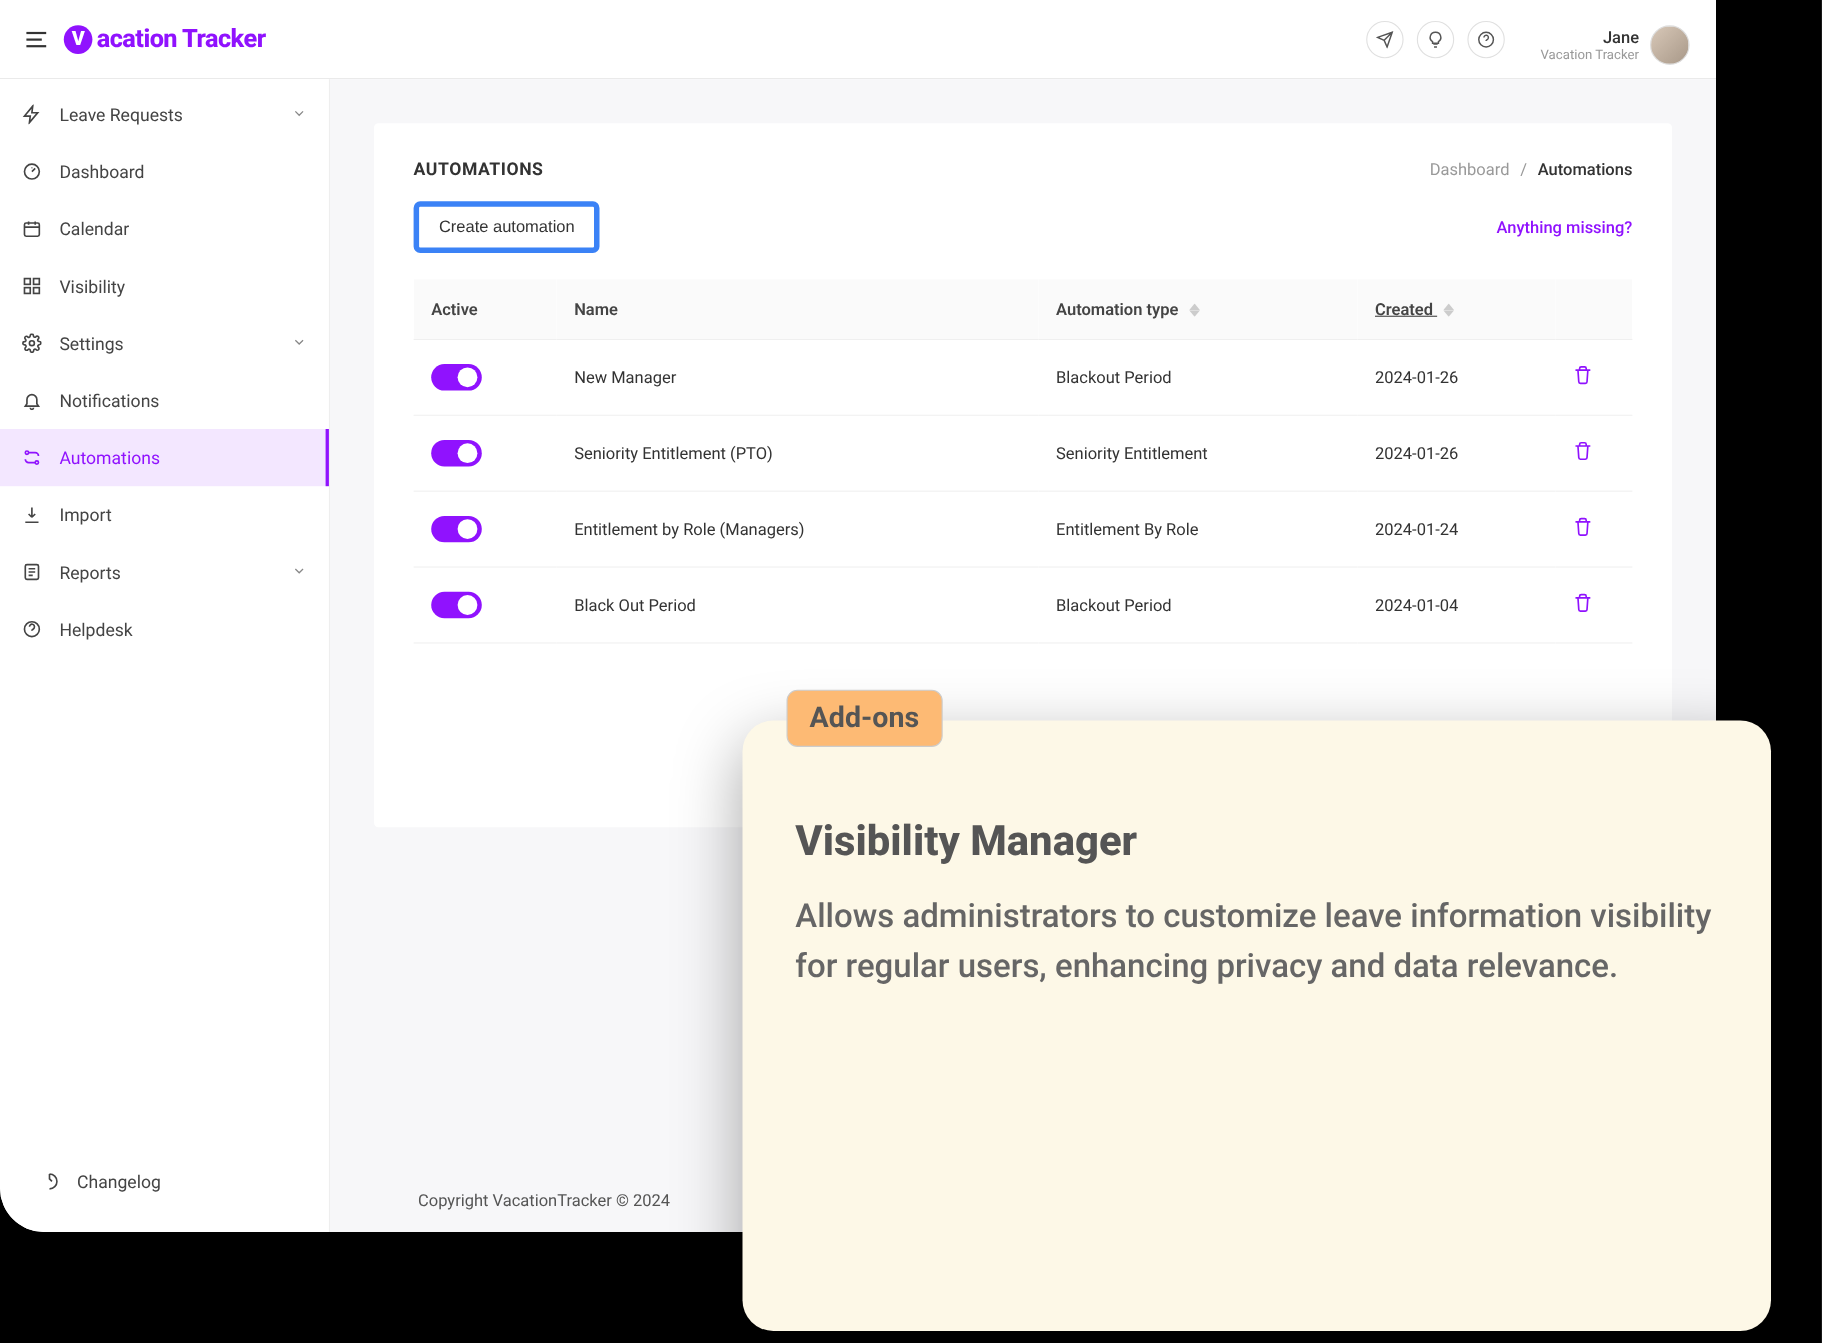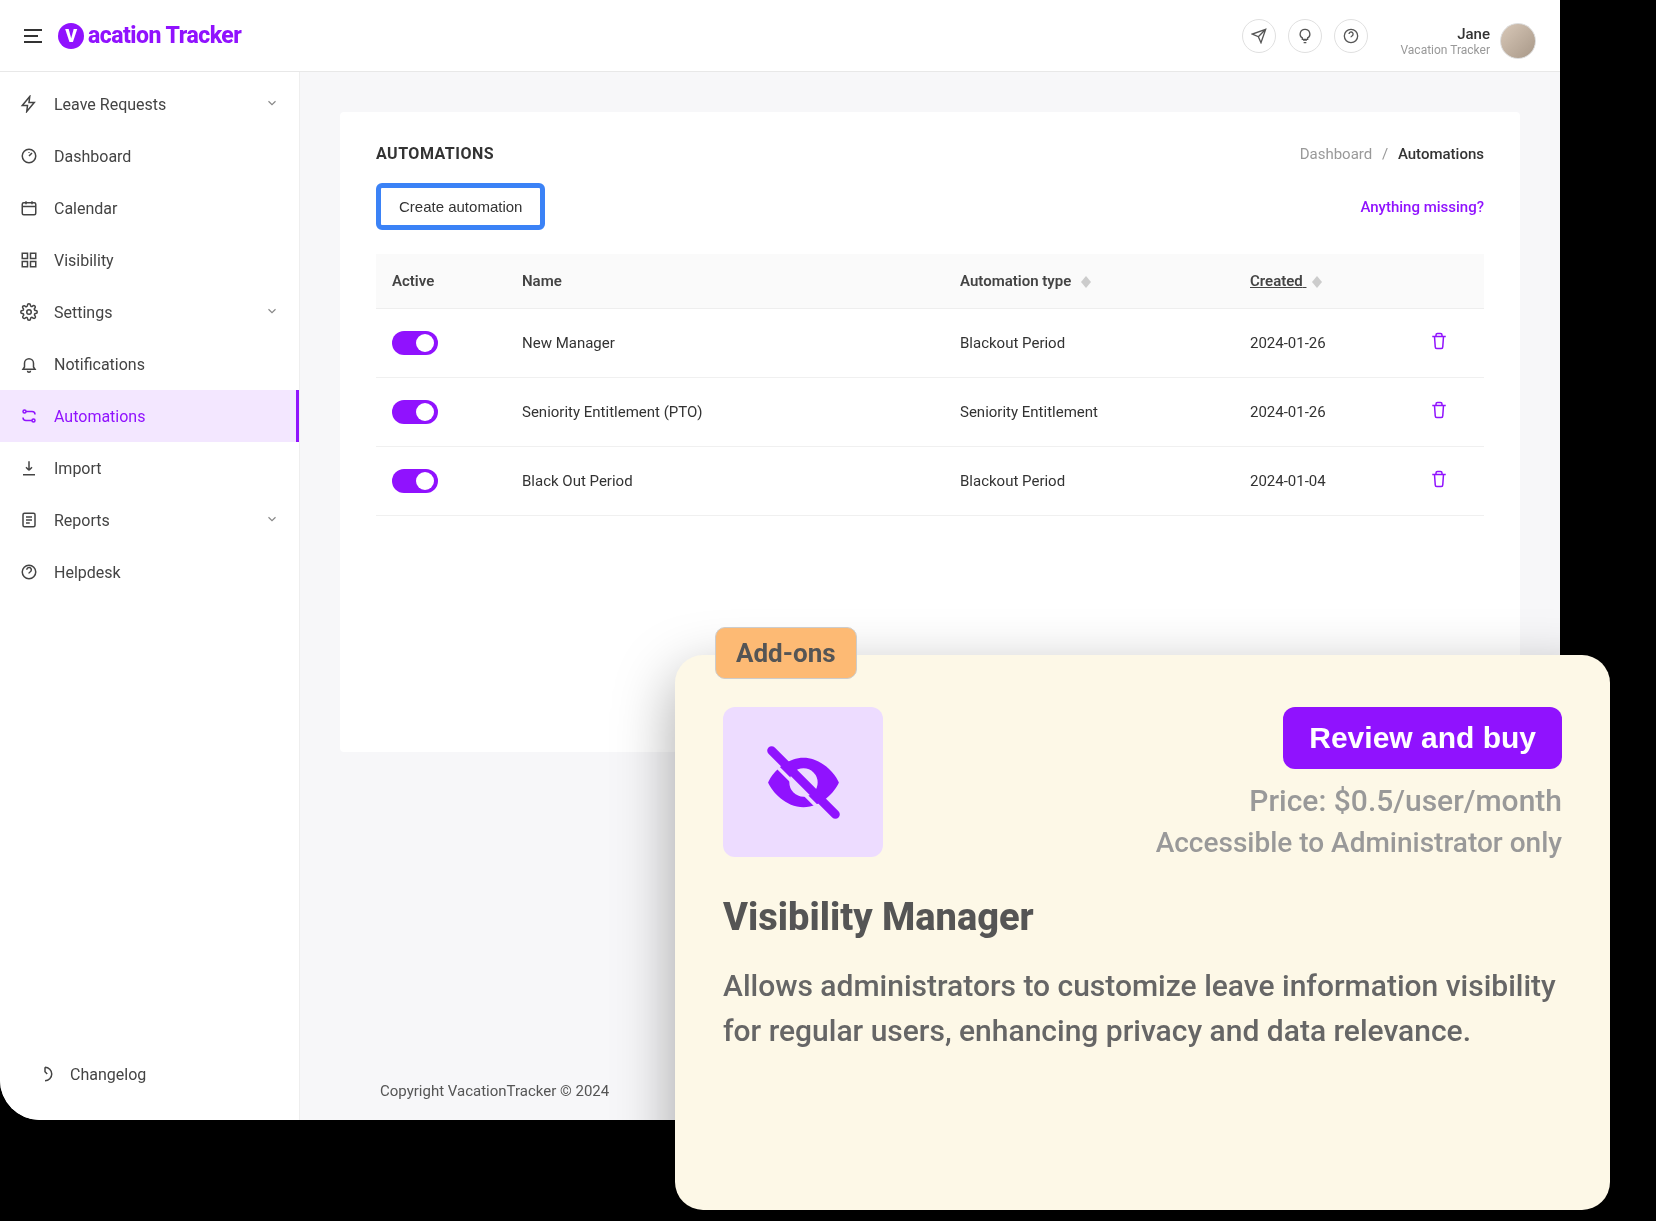--- a/index.html
+++ b/index.html
@@ -298,47 +298,46 @@
                   <td><span class="trash"><svg width="18" height="18" viewBox="0 0 24 24" fill="none" stroke="currentColor" stroke-width="2">
                         <path d="M3 6h18M8 6V4a2 2 0 012-2h4a2 2 0 012 2v2M6 6l1 14a2 2 0 002 2h6a2 2 0 002-2l1-14"></path>
                       </svg></span></td>
                 </tr>
                 <tr>
                   <td>
                     <div class="toggle">
                       <div class="knob"></div>
                     </div>
                   </td>
+                  <td>Entitlement by Role (Managers)</td>
+                  <td>Entitlement By Role</td>
+                  <td>2024-01-24</td>
+                  <td><span class="trash"><svg width="18" height="18" viewBox="0 0 24 24" fill="none" stroke="currentColor" stroke-width="2">
+                        <path d="M3 6h18M8 6V4a2 2 0 012-2h4a2 2 0 012 2v2M6 6l1 14a2 2 0 002 2h6a2 2 0 002-2l1-14"></path>
+                      </svg></span></td>
+                </tr>
+                <tr>
+                  <td>
+                    <div class="toggle">
+                      <div class="knob"></div>
+                    </div>
+                  </td>
                   <td>Black Out Period</td>
                   <td>Blackout Period</td>
                   <td>2024-01-04</td>
                   <td><span class="trash"><svg width="18" height="18" viewBox="0 0 24 24" fill="none" stroke="currentColor" stroke-width="2">
                         <path d="M3 6h18M8 6V4a2 2 0 012-2h4a2 2 0 012 2v2M6 6l1 14a2 2 0 002 2h6a2 2 0 002-2l1-14"></path>
                       </svg></span></td>
                 </tr>
               </tbody>
           </table>
         </div>
         <div class="footer">Copyright VacationTracker © 2024</div>
       </div>
     </div>
   </div>
 
   <div class="addon-card">
     <div class="addon-badge">Add-ons</div>
-    <div class="addon-top">
-      <div class="addon-icon-box">
-        <svg width="85" height="85" viewBox="0 0 24 24" fill="#9012fe">
-            <path d="M12 5c-5 0-9 4.5-10 7 1 2.5 5 7 10 7s9-4.5 10-7c-1-2.5-5-7-10-7zm0 11a4 4 0 110-8 4 4 0 010 8z"></path>
-            <path d="M3 3l18 18" stroke="#9012fe" stroke-width="2.5" stroke-linecap="round" fill="none"></path>
-            <path d="M3 3l18 18" stroke="#eddcff" stroke-width="1" stroke-linecap="round" fill="none" transform="translate(-1.5,1.5)"></path>
-          </svg>
-      </div>
-      <div class="addon-right">
-        <button class="btn-buy">Review and buy</button>
-        <div class="price">Price: $0.5/user/month</div>
-        <div class="access">Accessible to Administrator only</div>
-      </div>
-    </div>
     <div class="addon-title">Visibility Manager</div>
     <div class="addon-desc">Allows administrators to customize leave information visibility for regular users, enhancing privacy and data relevance.</div>
   </div>
 </div>
 
 </body></html>

